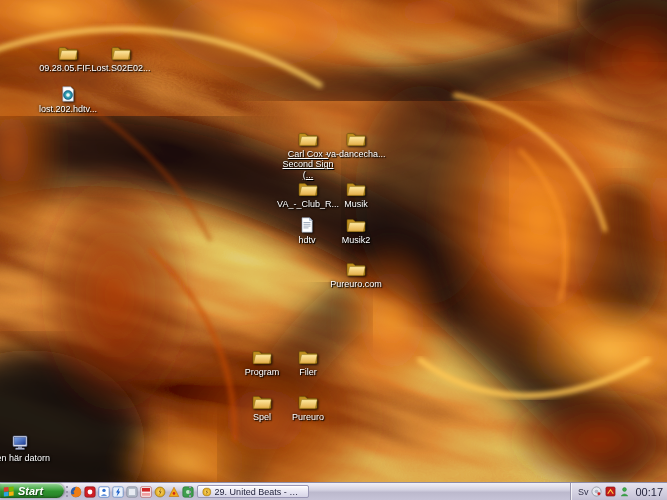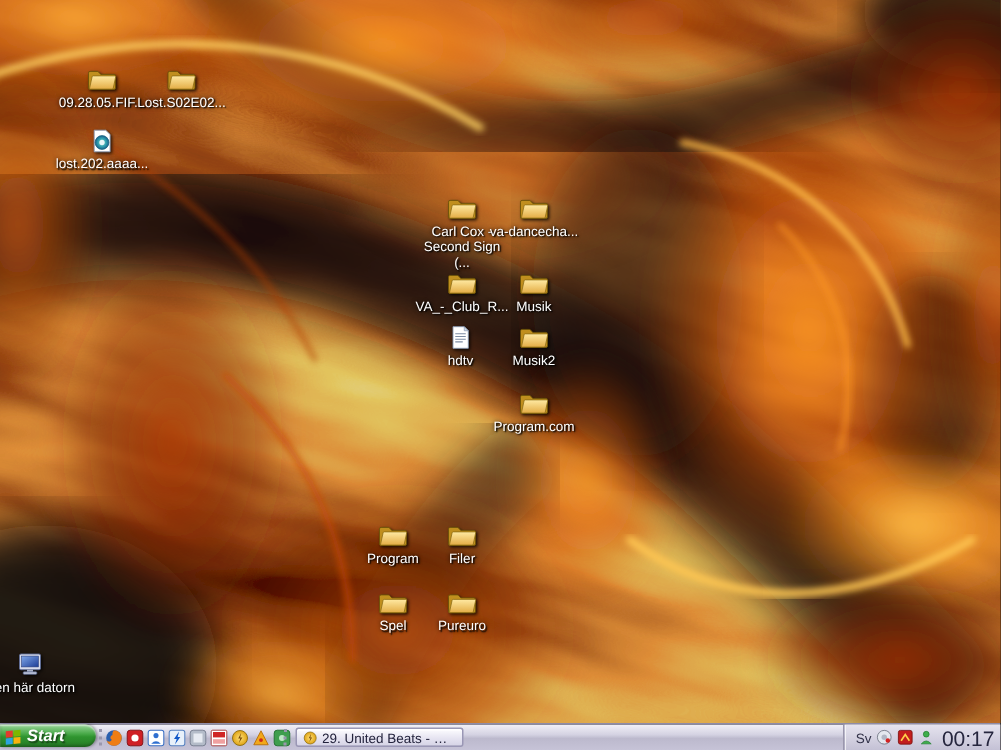--- a/index.html
+++ b/index.html
@@ -7,21 +7,21 @@
           font-family:"Liberation Sans",sans-serif;-webkit-font-smoothing:antialiased;}
   
   #wall{position:absolute;left:0;top:0;width:667px;height:482px;display:block;}
   
   .dicon{position:absolute;width:64px;display:flex;flex-direction:column;align-items:center;cursor:default;}
   .dicon .ig{width:20px;height:16px;filter:drop-shadow(1px 1px 1px rgba(0,0,0,.75));}
   .dicon .ig.sq{width:16px;height:16px;}
   .dicon .ig.pc{width:18px;height:16px;}
   .ilabel{margin-top:2px;font-size:9px;line-height:1.15;color:#fff;text-align:center;
           white-space:nowrap;text-shadow:1px 1px 1px #000,0 0 3px rgba(0,0,0,.9);}
-  .ilabel.wrap{white-space:normal;max-width:60px;}
+  .ilabel.wrap{white-space:normal;max-width:60px;text-decoration:underline;}
   
   #taskbar{position:absolute;left:0;top:482px;width:667px;height:18px;box-sizing:border-box;
            border-top:1px solid #8f8ca8;
            background:linear-gradient(#f2f1f8,#d4d2e2 40%,#bcb9cd 55%,#c6c3d7);}
   #startbtn{position:absolute;left:0;top:0;height:15px;width:64px;box-sizing:border-box;
             display:flex;align-items:center;gap:3px;padding:0 10px 0 3px;cursor:pointer;
             border-radius:0 9px 9px 0;
             background:linear-gradient(#9bd89b,#47a847 42%,#2f942f 55%,#257c25);
             box-shadow:inset 0 1px 1px rgba(255,255,255,.55),inset 0 -1px 2px rgba(0,0,0,.3),1px 0 2px rgba(0,0,0,.35);}
   #startbtn .slabel{color:#fff;font-size:11px;font-weight:bold;font-style:italic;
@@ -33,21 +33,21 @@
            display:flex;align-items:center;gap:3px;padding:0 4px;cursor:pointer;
            border:1px solid #9a97b5;border-radius:2px;
            background:linear-gradient(#fdfdff,#e4e2f0 60%,#d6d4e6);
            box-shadow:inset 0 1px 0 #fff;}
   #taskbtn .tbl{font-size:9px;color:#23233c;white-space:nowrap;overflow:hidden;text-overflow:ellipsis;}
   #tray{position:absolute;right:0;top:0;height:17px;display:flex;align-items:center;gap:3px;
         padding:0 4px 0 7px;border-left:1px solid #9a97ad;box-shadow:inset 1px 0 0 rgba(255,255,255,.7);
         background:linear-gradient(#e6e4ef,#c4c1d5);}
   .lang{font-size:9px;font-weight:normal;color:#33334a;}
   .tri{width:11px;height:11px;display:block;cursor:pointer;}
-  .clock{font-size:14px;color:#26263e;margin-left:2px;cursor:default;}
+  .clock{font-size:11px;color:#26263e;margin-left:2px;cursor:default;}
 </style>
 </head>
 <body>
 
 <div id="screen">
 
   <svg id="wall" viewBox="0 0 667 482" preserveAspectRatio="none">
     <defs>
       <filter id="fireTex" x="-10%" y="-10%" width="120%" height="120%">
         <feTurbulence type="fractalNoise" baseFrequency="0.0028 0.011" numOctaves="4" seed="11" result="n"></feTurbulence>
@@ -218,21 +218,21 @@
   <div class="dicon" style="left:89px;top:45px">
     <svg class="ig">
         <use href="#sym-folder"></use>
       </svg>
     <span class="ilabel">Lost.S02E02...</span>
   </div>
   <div class="dicon" style="left:36px;top:86px">
     <svg class="ig sq">
         <use href="#sym-mediafile"></use>
       </svg>
-    <span class="ilabel">lost.202.aaaa...</span>
+    <span class="ilabel">lost.202.hdtv...</span>
   </div>
   <div class="dicon" style="left:276px;top:131px">
     <svg class="ig">
         <use href="#sym-folder"></use>
       </svg>
     <span class="ilabel wrap">Carl Cox - Second Sign (...</span>
   </div>
   <div class="dicon" style="left:324px;top:131px">
     <svg class="ig">
         <use href="#sym-folder"></use>
@@ -260,21 +260,21 @@
   <div class="dicon" style="left:324px;top:217px">
     <svg class="ig">
         <use href="#sym-folder"></use>
       </svg>
     <span class="ilabel">Musik2</span>
   </div>
   <div class="dicon" style="left:324px;top:261px">
     <svg class="ig">
         <use href="#sym-folder"></use>
       </svg>
-    <span class="ilabel">Program.com</span>
+    <span class="ilabel">Pureuro.com</span>
   </div>
   <div class="dicon" style="left:276px;top:349px">
     <svg class="ig">
         <use href="#sym-folder"></use>
       </svg>
     <span class="ilabel">Filer</span>
   </div>
   <div class="dicon" style="left:230px;top:349px">
     <svg class="ig">
         <use href="#sym-folder"></use>

